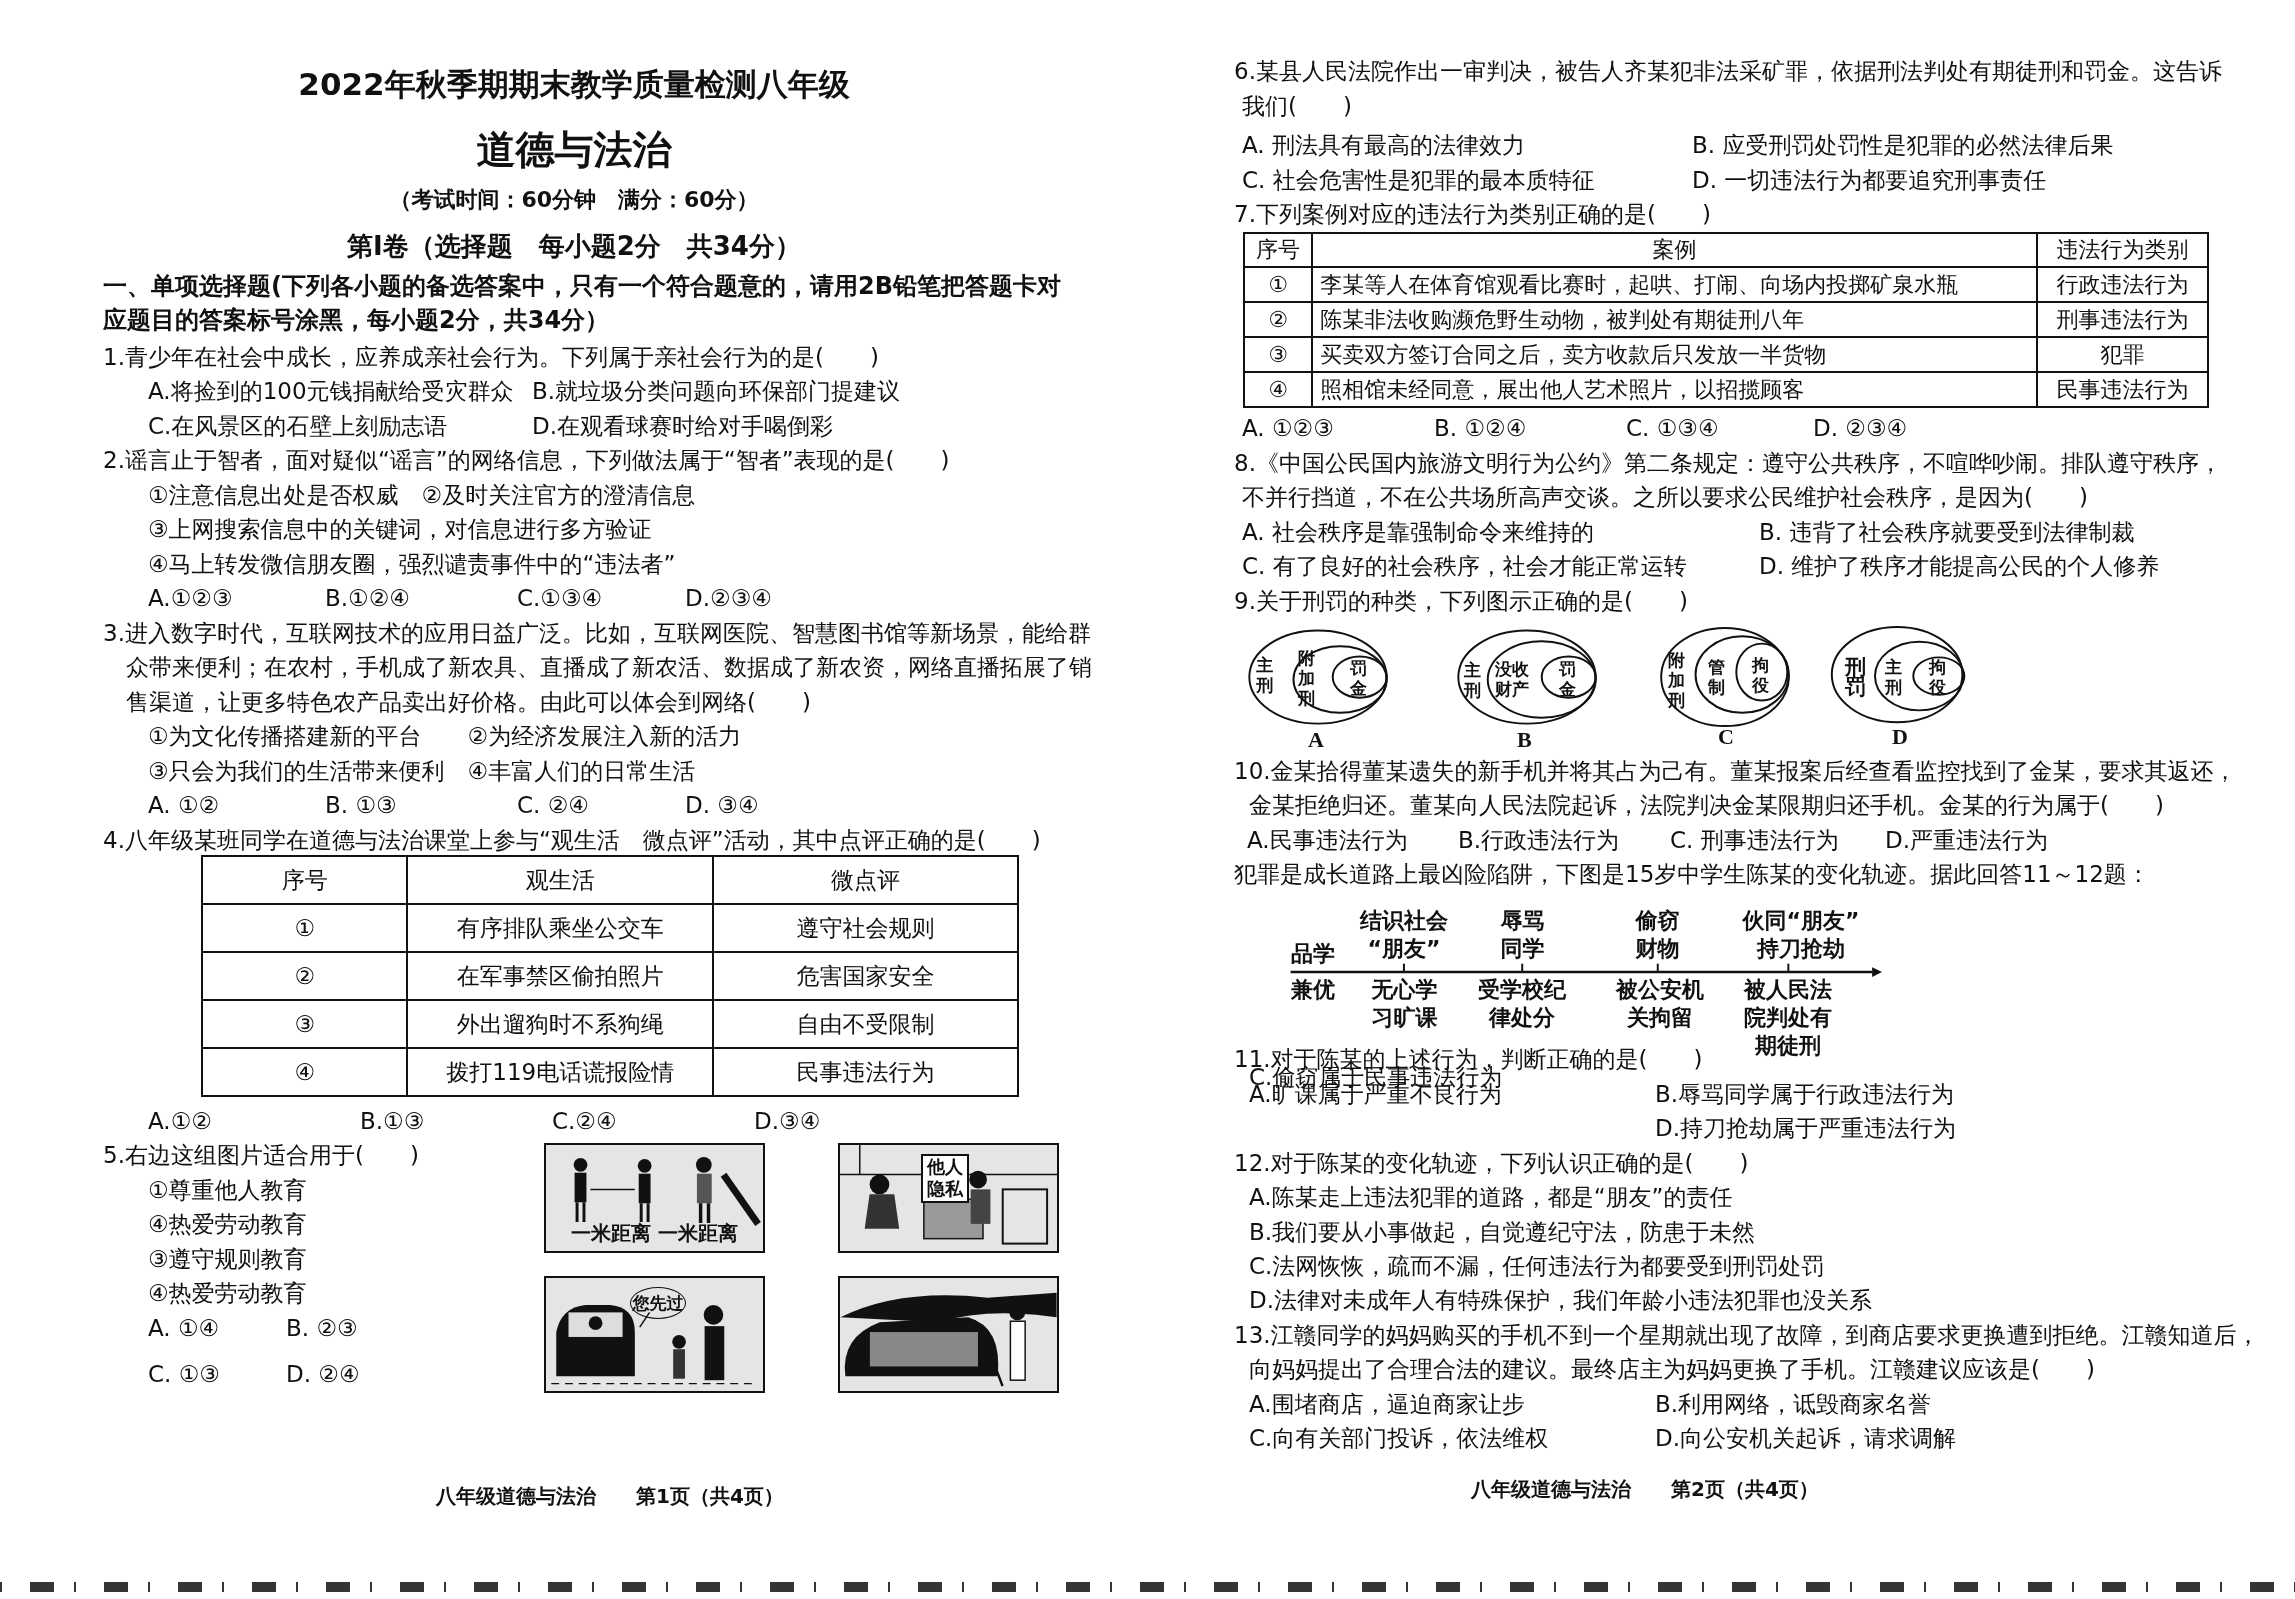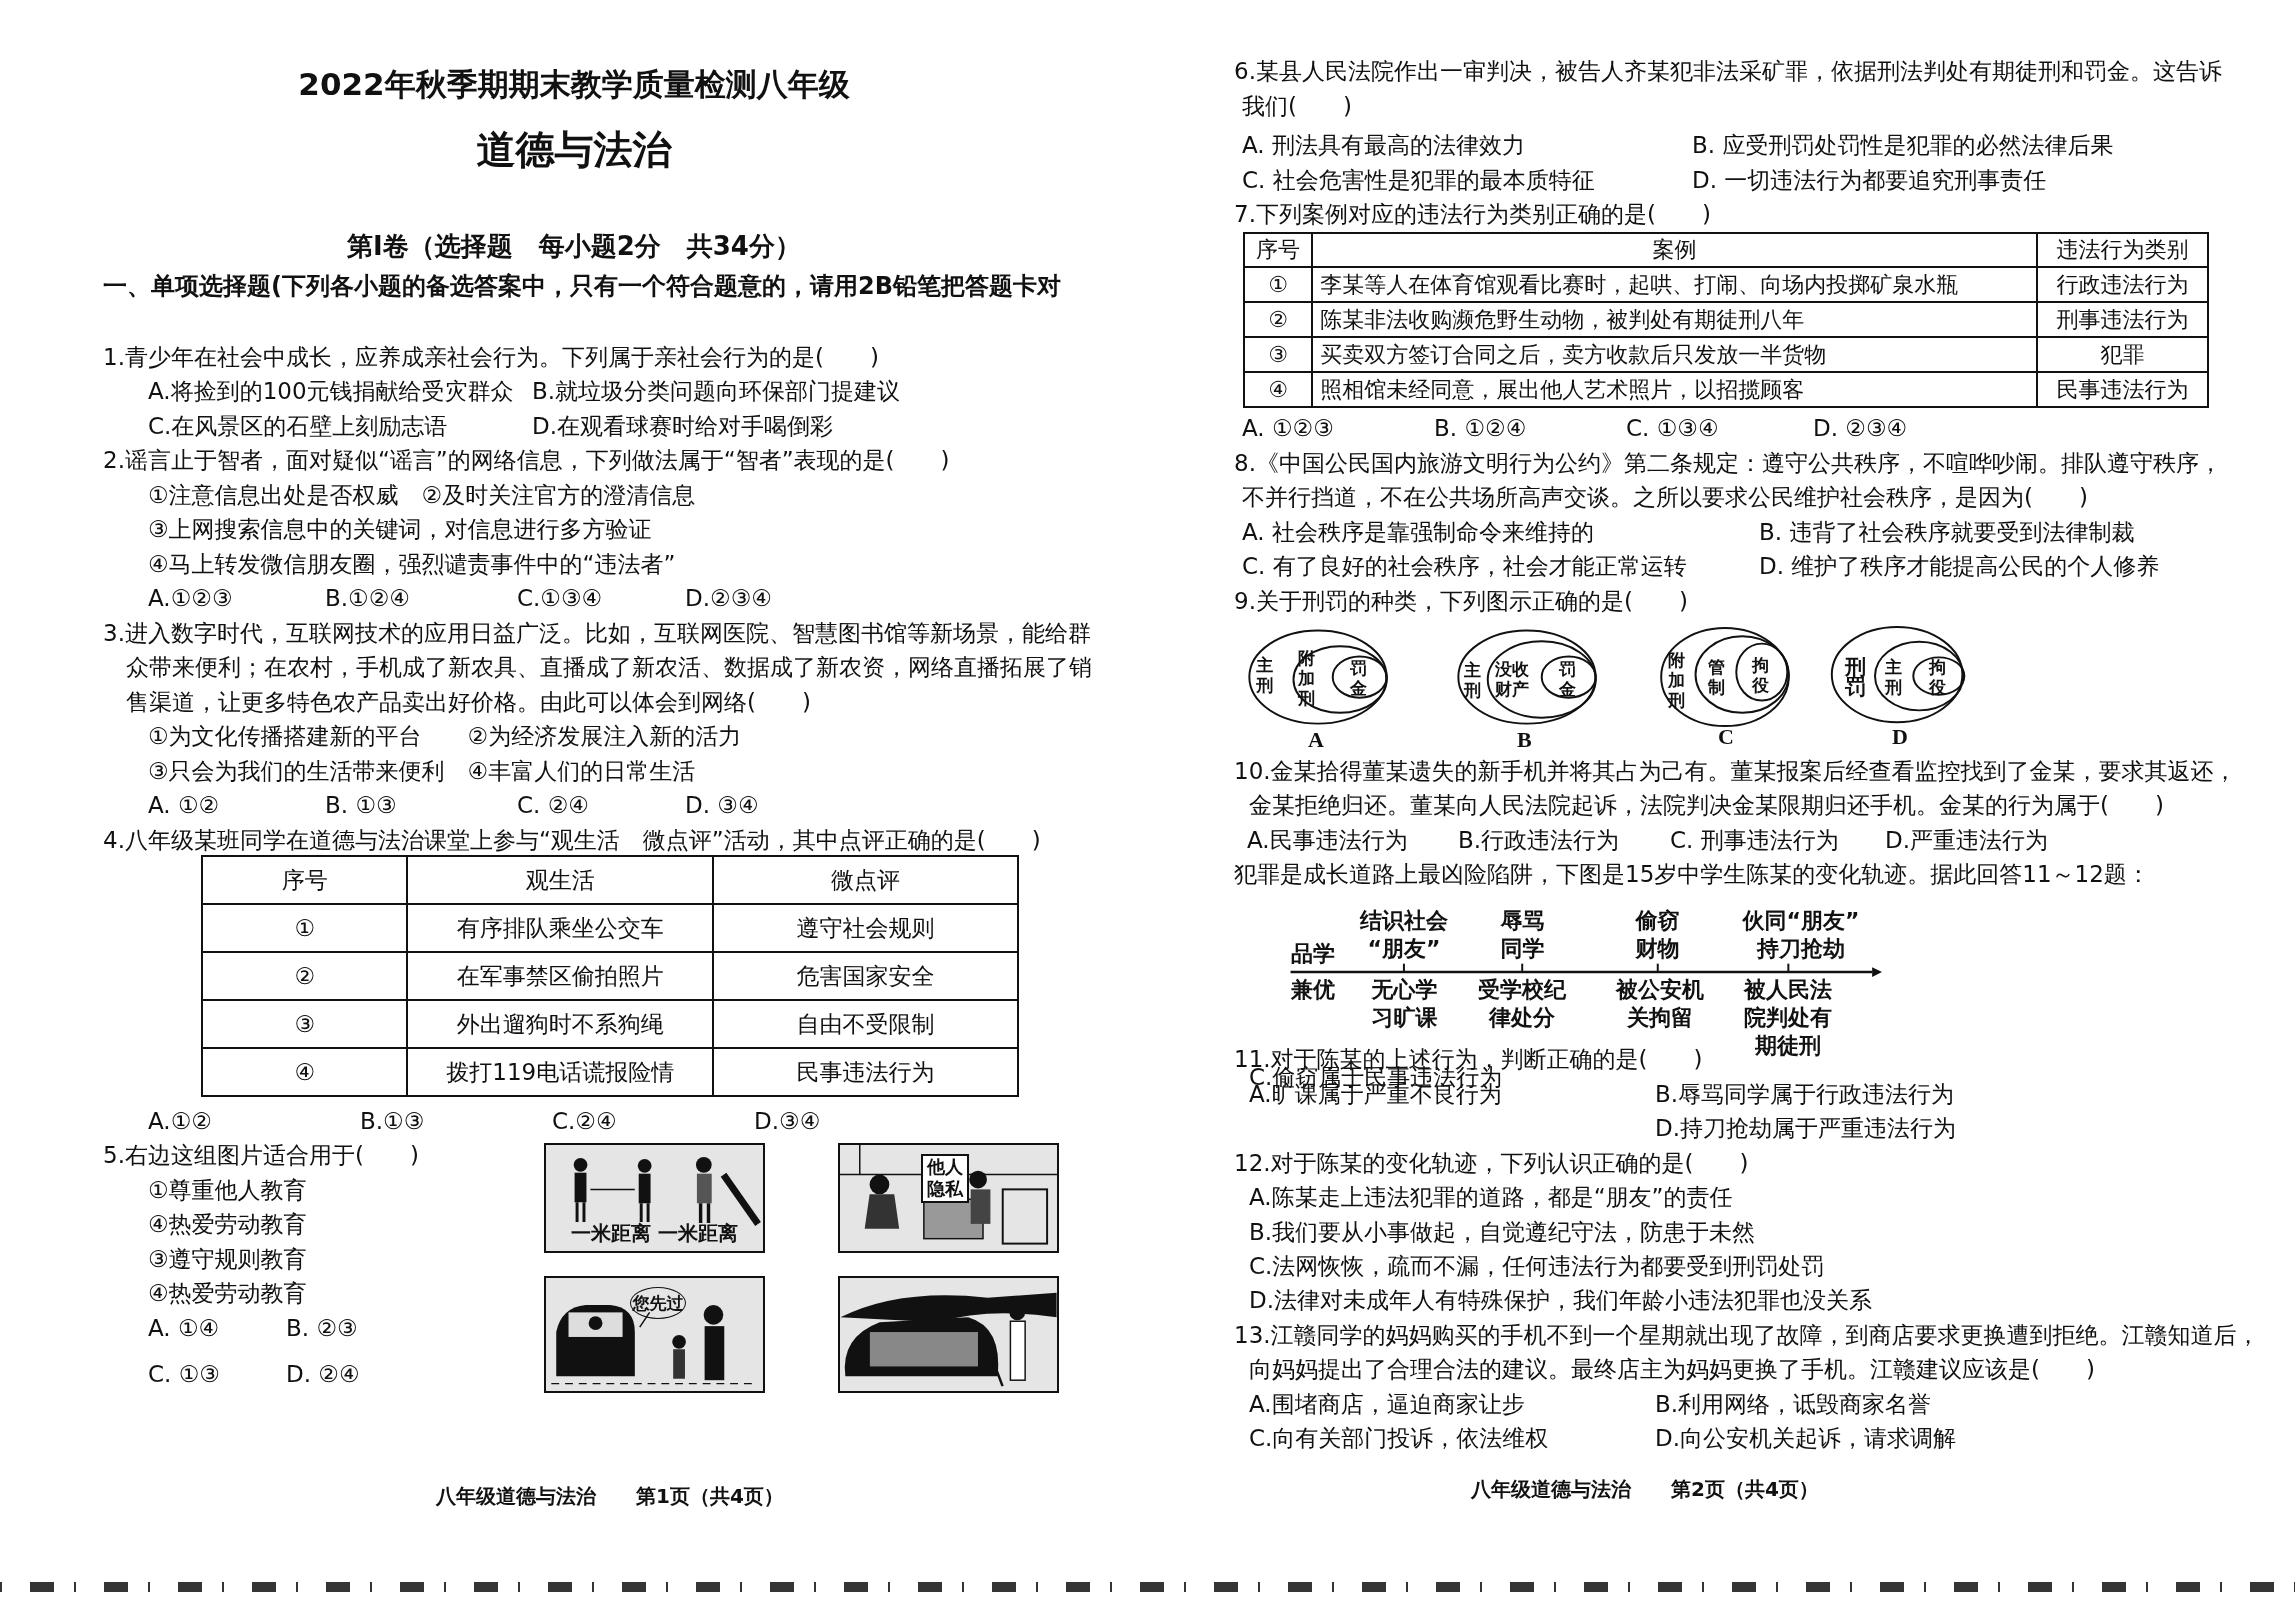--- a/index.html
+++ b/index.html
@@ -26,22 +26,24 @@
                 background:repeating-linear-gradient(90deg,#111 0 2px,transparent 2px 30px,#111 30px 54px,transparent 54px 74px); opacity:0.85; }
   .timeline-txt { font-size:22px; font-weight:bold; line-height:28px; text-align:center; }
 </style>
 </head>
 <body>
 
 <div class="page" id="page-left">
 
   <div class="abs title1" style="top:64px;">2022年秋季期期末教学质量检测八年级</div>
   <div class="abs title2" style="top:123px;">道德与法治</div>
+  <div class="abs sub" style="top:185px;">（考试时间：60分钟　满分：60分）</div>
   <div class="abs sec" style="top:229px;">第Ⅰ卷（选择题　每小题2分　共34分）</div>
   <div class="abs t bold" style="left:103px; top:269px; font-size:24px;">一、单项选择题(下列各小题的备选答案中，只有一个符合题意的，请用2B铅笔把答题卡对</div>
+  <div class="abs t bold" style="left:103px; top:303px; font-size:24px;">应题目的答案标号涂黑，每小题2分，共34分）</div>
 
   <div>
     <div class="abs t" style="left:103px; top:340px;">1.青少年在社会中成长，应养成亲社会行为。下列属于亲社会行为的是(　　)</div>
     <div class="abs t" style="left:148px; top:374px;">A.将捡到的100元钱捐献给受灾群众</div>
     <div class="abs t" style="left:532px; top:374px;">B.就垃圾分类问题向环保部门提建议</div>
     <div class="abs t" style="left:148px; top:409px;">C.在风景区的石壁上刻励志语</div>
     <div class="abs t" style="left:532px; top:409px;">D.在观看球赛时给对手喝倒彩</div>
   </div>
 
   <div>

